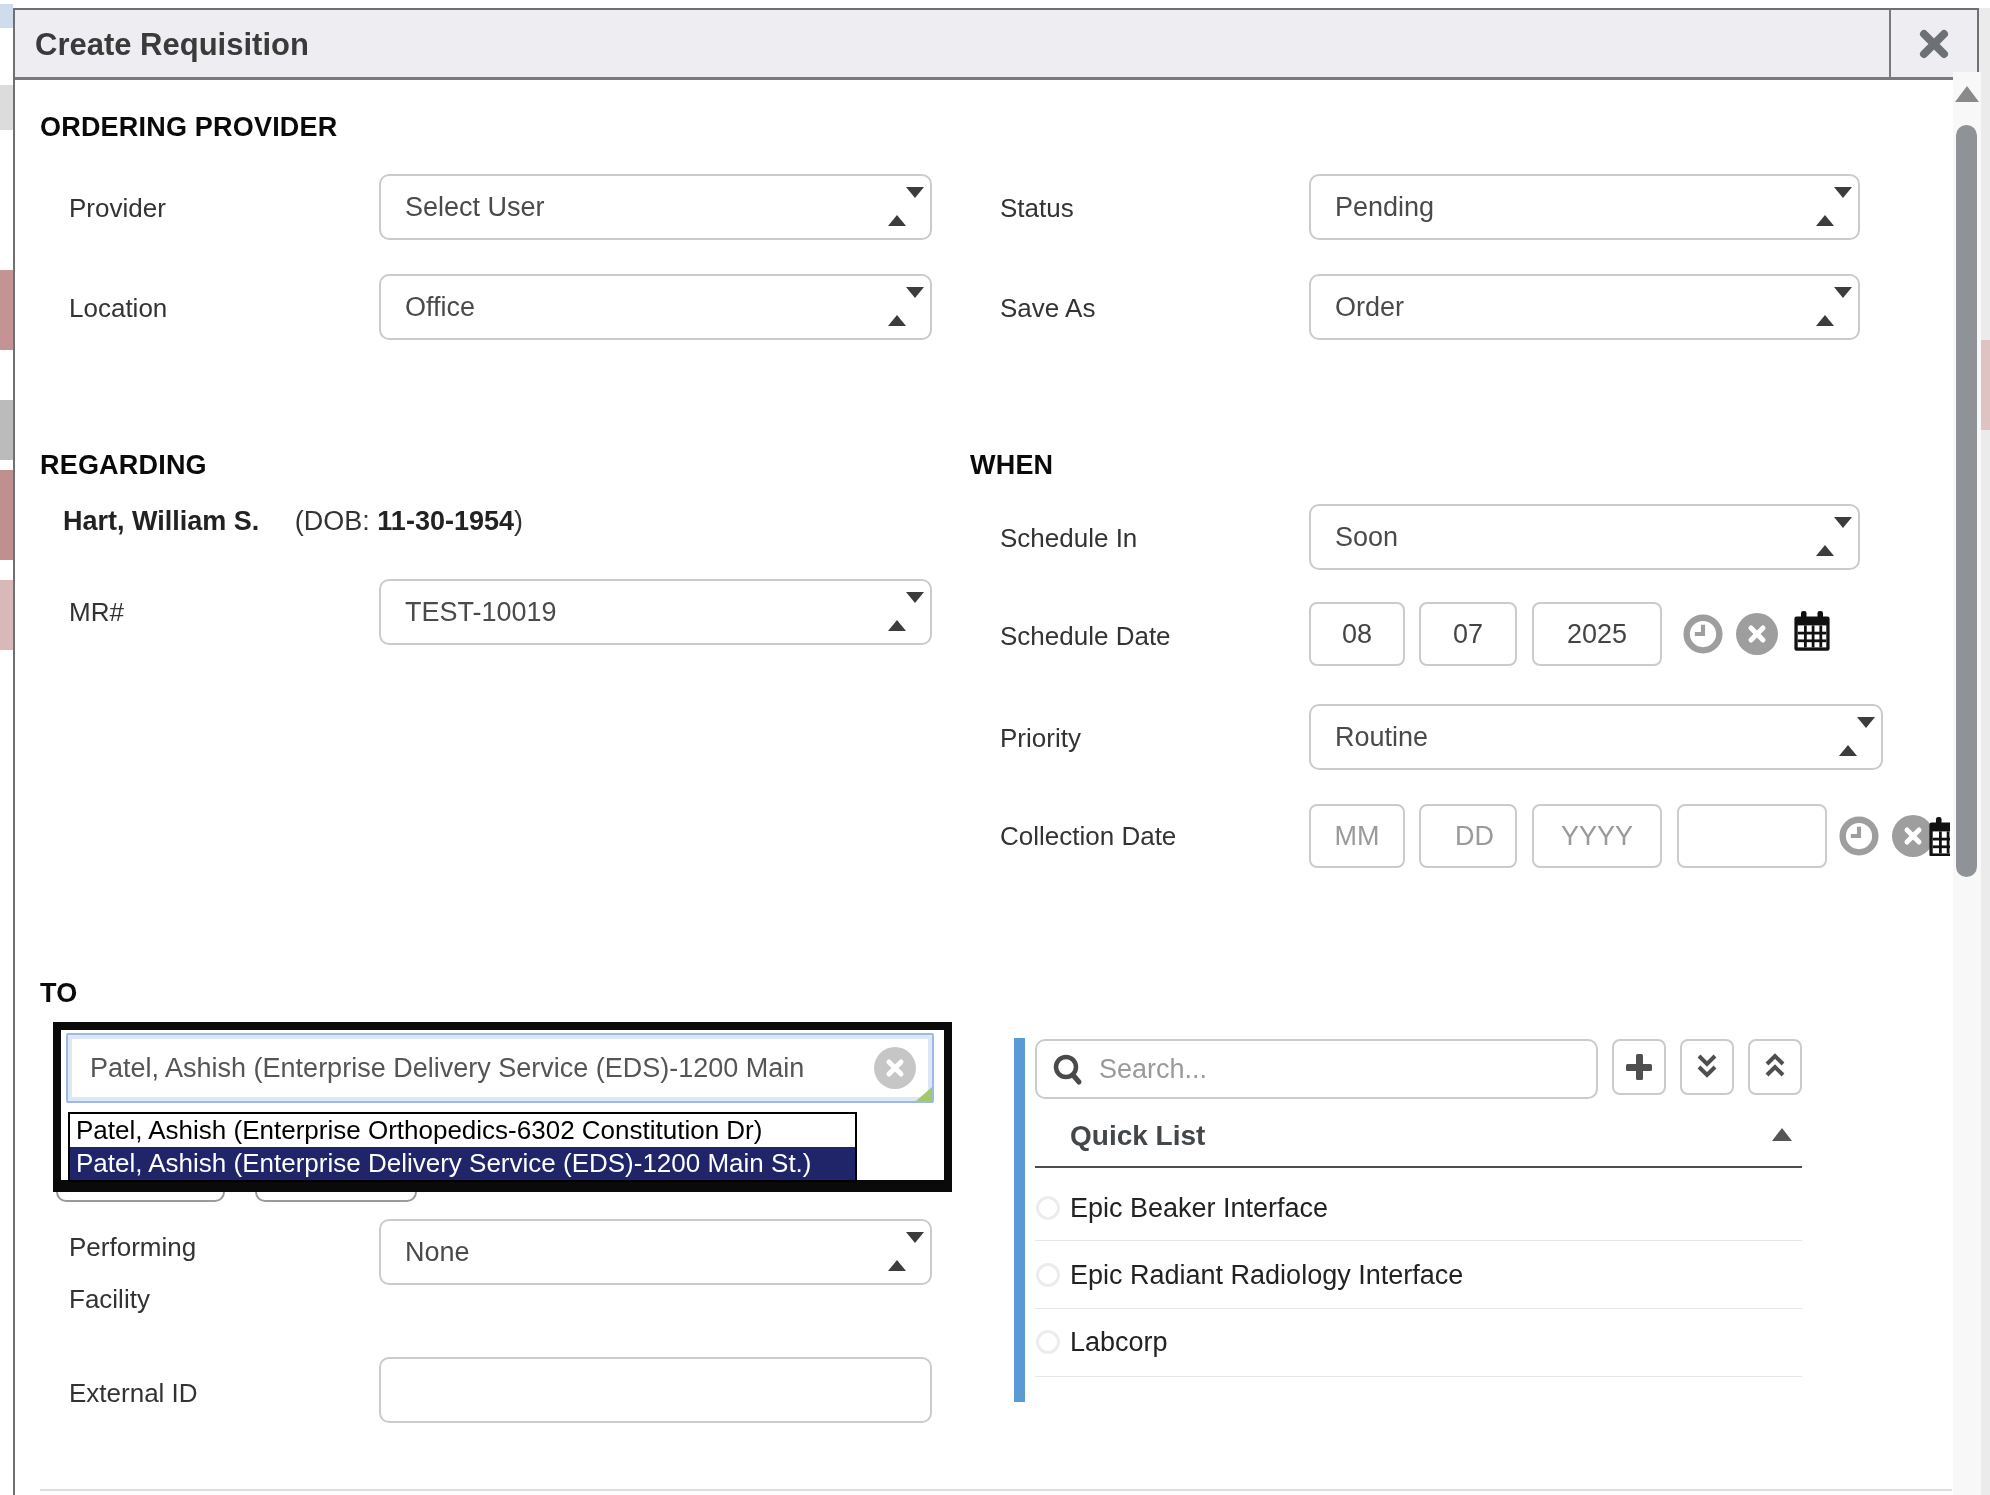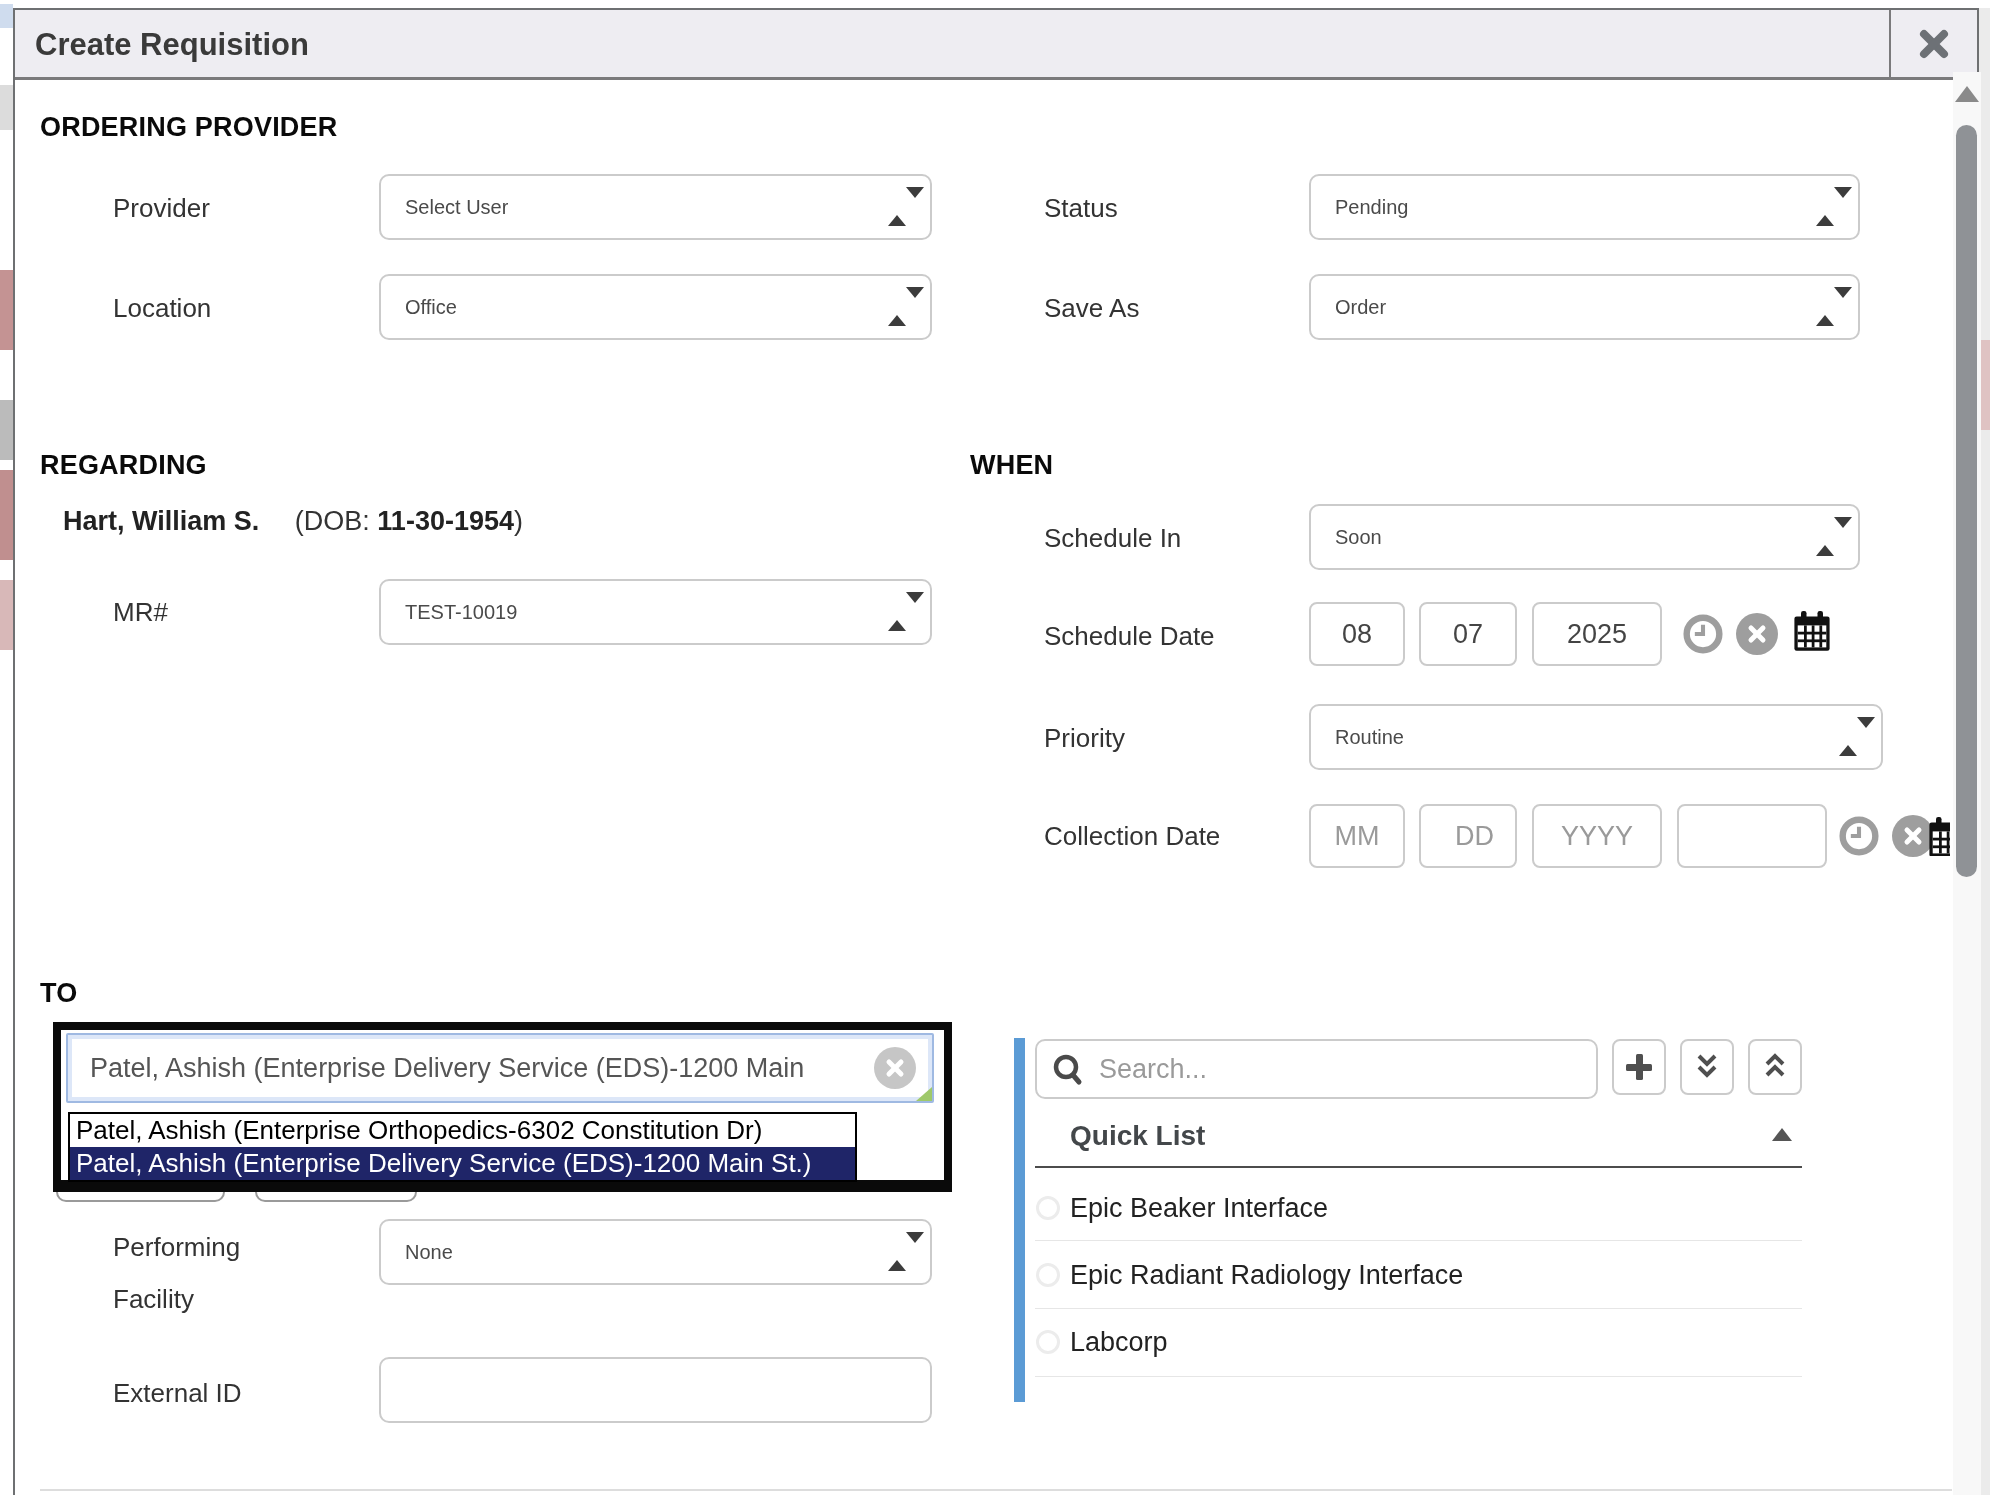--- a/index.html
+++ b/index.html
@@ -13,24 +13,24 @@
   .modal { position:absolute; left:13px; top:8px; width:1966px; height:1500px;
            border:2px solid #6e7072; background:#ffffff; z-index:2; }
   .titlebar { position:absolute; left:0; top:0; width:100%; height:70px;
               background:#eeedf2; border-bottom:3px solid #7a7a7c;padding-left:44px; }
   .modal-title { position:absolute; left:20px; top:17px; font-size:31px; font-weight:bold; color:#3a3a3a; }
   .close-btn { position:absolute; right:0; top:0; width:88px; height:67px;
                border-left:2px solid #7a7a7c; display:flex; align-items:center; justify-content:center; cursor:pointer; }
 
   
   .hdr { position:absolute; font-size:27px; font-weight:bold; color:#0a0a0a; letter-spacing:0.2px; }
-  .lbl { position:absolute; font-size:26px; color:#333333;margin-left:44px; }
+  .lbl { position:absolute; font-size:26px; color:#333333; }
   .sel { position:absolute; height:66px; background:#fff; border:2px solid #cbcbcb; border-radius:10px;
          display:flex; align-items:center; padding:0 50px 0 24px; cursor:pointer; }
-  .sel .val { font-size:20px; color:#4a4a4a; white-space:nowrap; overflow:hidden; }
+  .sel .val { font-size:27px; color:#4a4a4a; white-space:nowrap; overflow:hidden; }
   .caret { position:absolute; right:22px; top:50%; transform:translateY(-50%); width:20px; }
   .caret .c-up { width:0; height:0; border-left:9px solid transparent; border-right:9px solid transparent;
                  border-bottom:11px solid #3c3c3c; margin-bottom:4px; }
   .caret .c-dn { width:0; height:0; border-left:9px solid transparent; border-right:9px solid transparent;
                  border-top:11px solid #3c3c3c; }
   .din { position:absolute; height:64px; border:2px solid #cbcbcb; border-radius:8px; background:#fff;
          font-size:27px; color:#444; text-align:center; font-family:inherit; }
   .din::placeholder { color:#9a9a9a; }
   .xcirc { position:absolute; width:42px; height:42px; border-radius:50%; background:#9e9e9e;
            display:flex; align-items:center; justify-content:center; cursor:pointer; }

